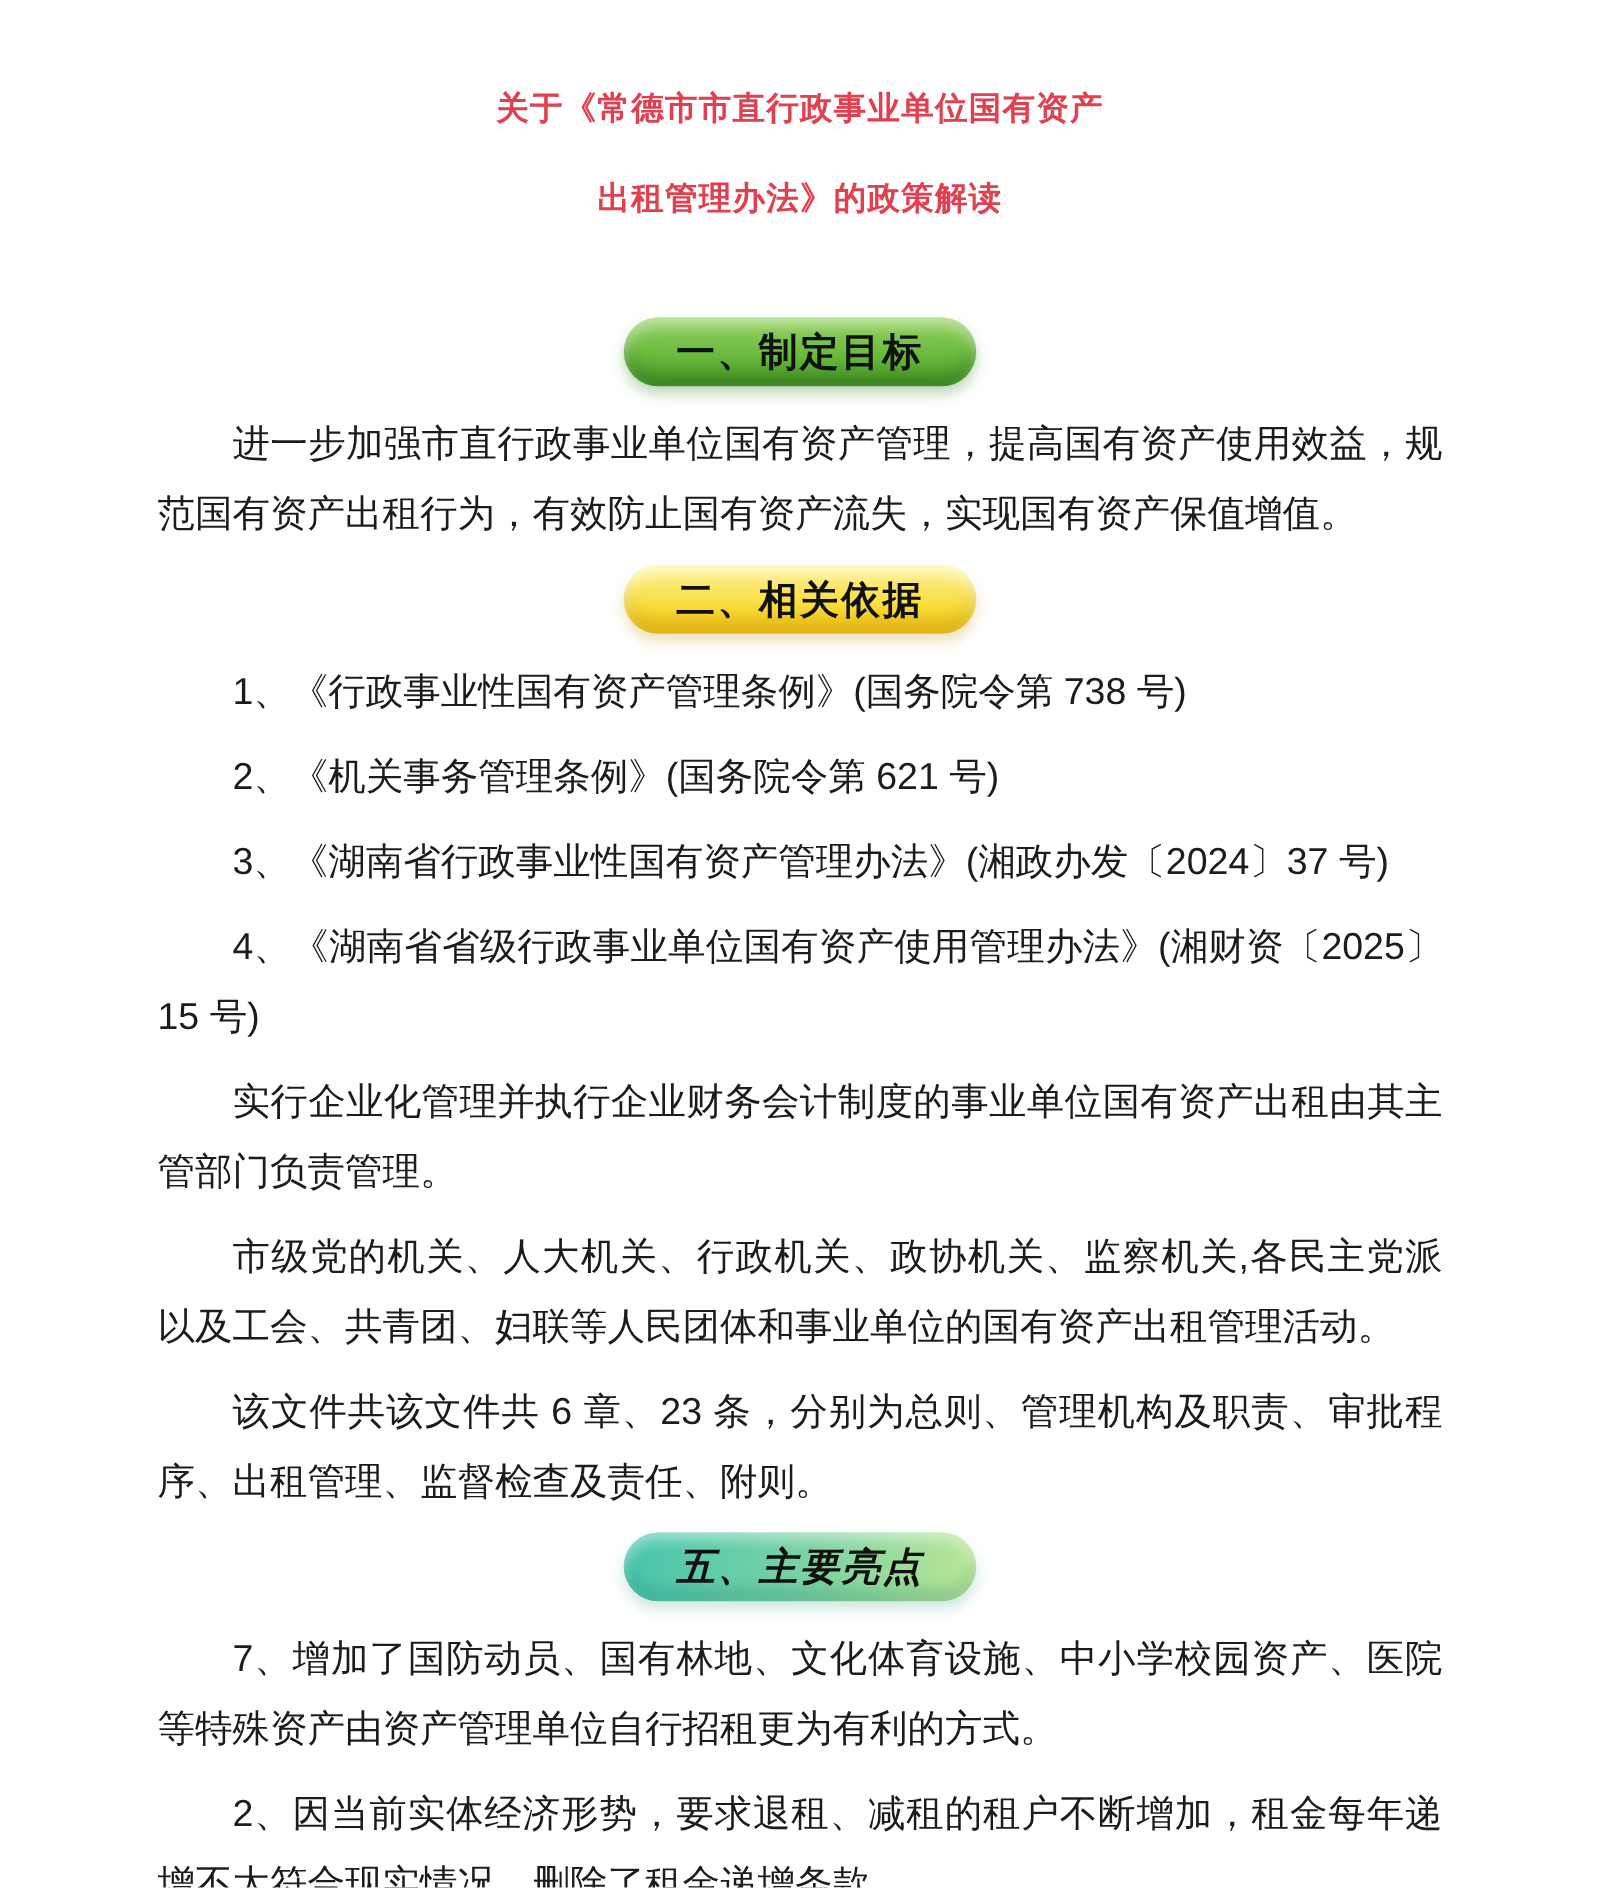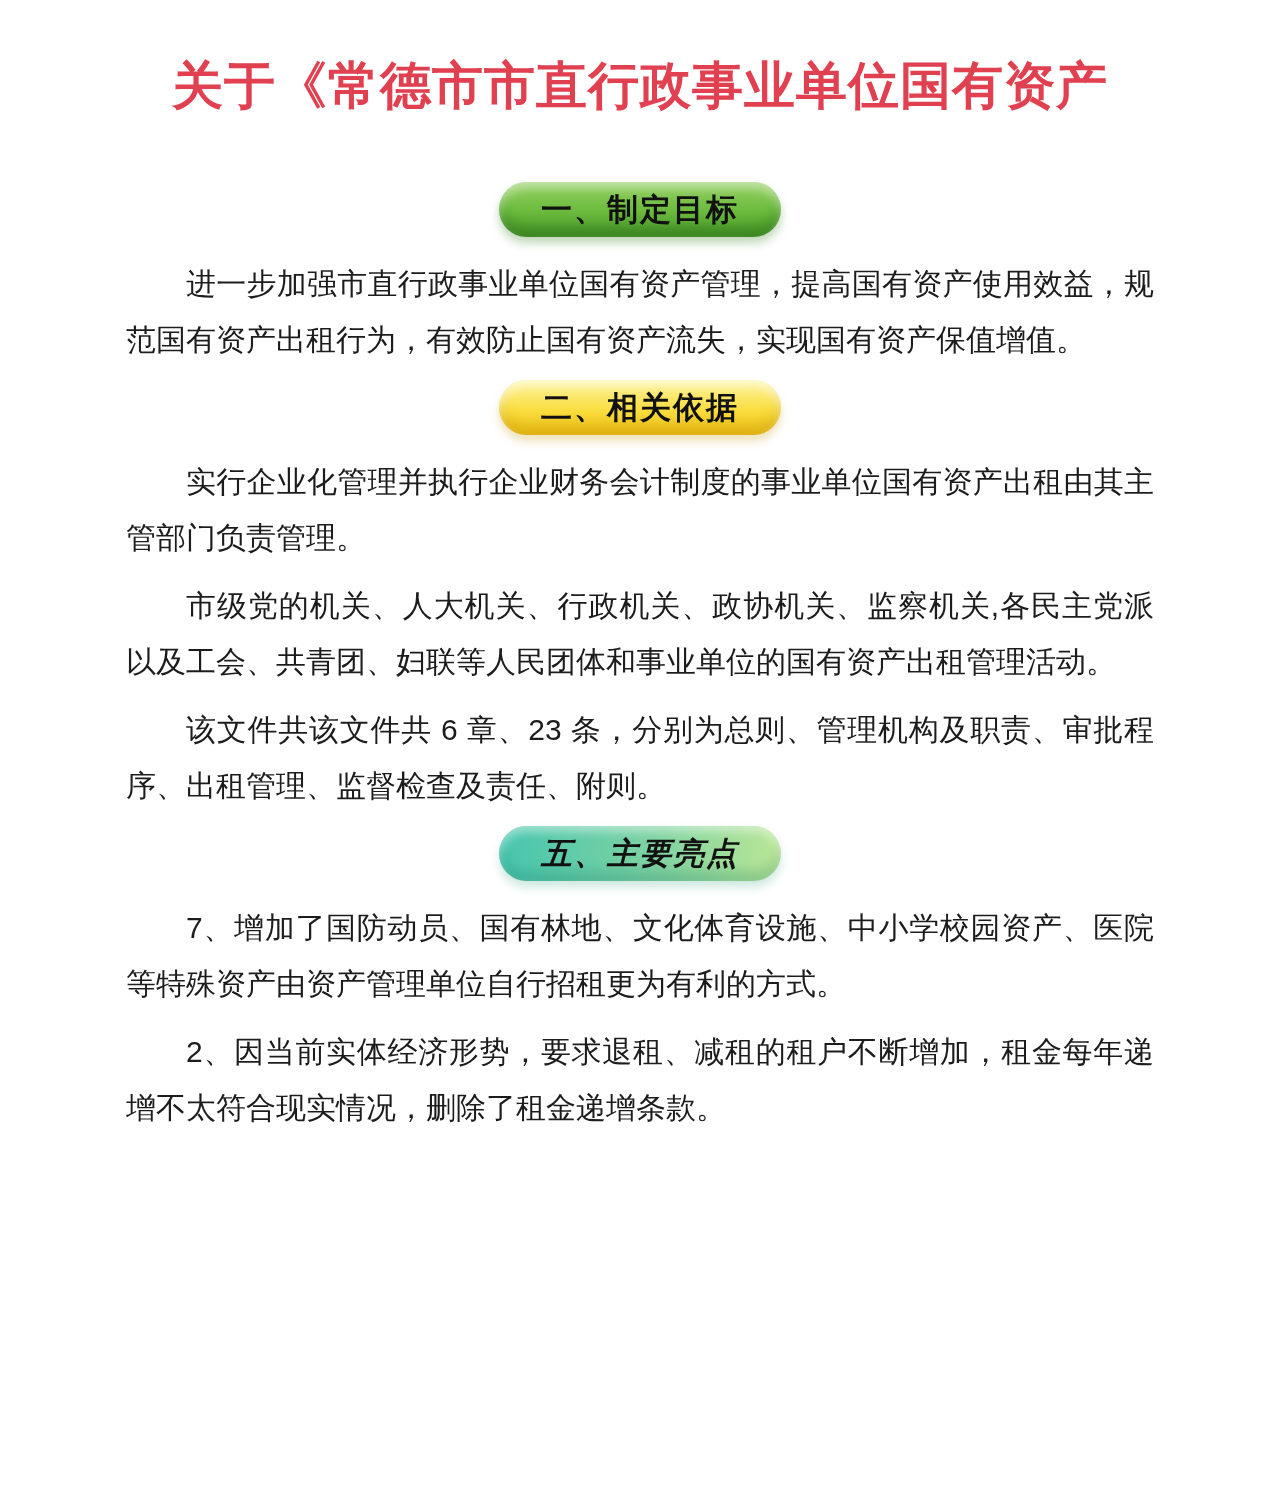--- a/index.html
+++ b/index.html
@@ -16,21 +16,21 @@
   }
   .doc {
     width: 1052px;
     margin: 0 auto;
     padding-top: 50px;
   }
   h1.doc-title {
     margin: 0 0 60px 0;
     text-align: center;
     color: #e0404f;
-    font-size: 51px;
+    font-size: 26px;
     font-weight: bold;
     line-height: 72px;
     letter-spacing: 1px;
   }
   h1.doc-title span { display: block; }
 
   .badge {
     display: table;
     margin: 10px auto 19px auto;
     padding: 0 42px;
@@ -84,35 +84,42 @@
     color: #1c1c1c;
   }
   .section { margin: 0; }
 </style>
 </head>
 <body>
 
 <div class="doc">
   <h1 class="doc-title">
     <span>关于《常德市市直行政事业单位国有资产</span>
+    <span>出租管理办法》的政策解读</span>
   </h1>
   <main>
   <section class="section">
     <div class="badge badge-green">
       <span class="badge-label">一、制定目标</span>
     </div>
     <div class="paragraphs">
           <p class="para">进一步加强市直行政事业单位国有资产管理，提高国有资产使用效益，规范国有资产出租行为，有效防止国有资产流失，实现国有资产保值增值。</p>
         </div>
   </section>
 
   <section class="section">
     <div class="badge badge-yellow">
       <span class="badge-label">二、相关依据</span>
     </div>
+    <div class="paragraphs">
+          <p class="para">1、《行政事业性国有资产管理条例》(国务院令第 738 号)</p>
+          <p class="para">2、《机关事务管理条例》(国务院令第 621 号)</p>
+          <p class="para">3、《湖南省行政事业性国有资产管理办法》(湘政办发〔2024〕37 号)</p>
+          <p class="para">4、《湖南省省级行政事业单位国有资产使用管理办法》(湘财资〔2025〕15 号)</p>
+        </div>
   </section>
 
   <section class="section">
     <div class="paragraphs">
           <p class="para">实行企业化管理并执行企业财务会计制度的事业单位国有资产出租由其主管部门负责管理。</p>
           <p class="para">市级党的机关、人大机关、行政机关、政协机关、监察机关,各民主党派以及工会、共青团、妇联等人民团体和事业单位的国有资产出租管理活动。</p>
         </div>
   </section>
 
   <section class="section">

